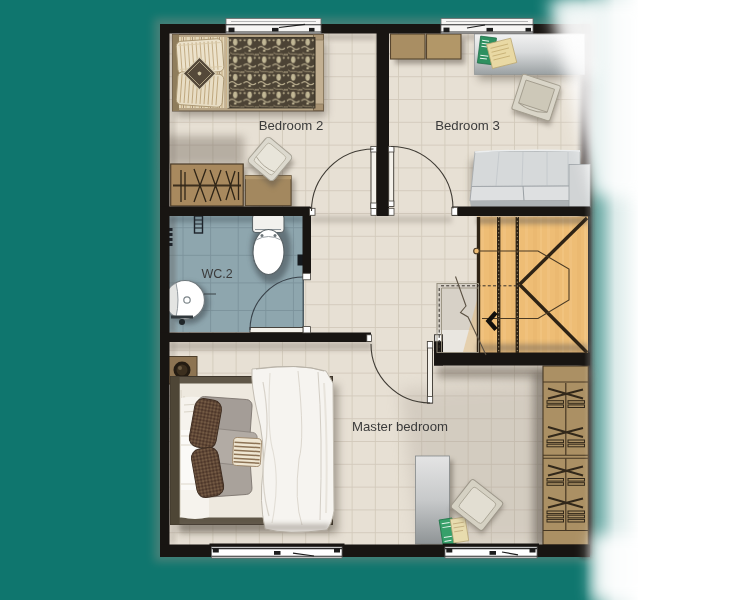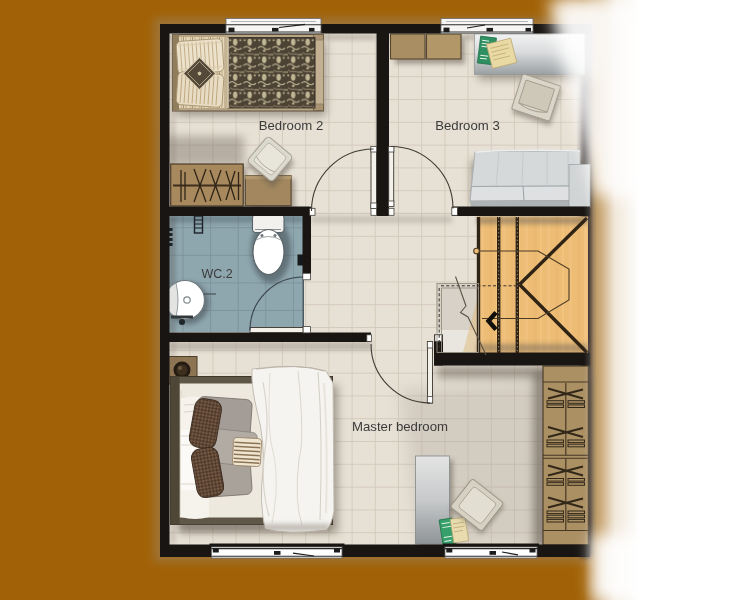--- a/index.html
+++ b/index.html
@@ -1,16 +1,16 @@
 <!DOCTYPE html>
 <html><head>
 <meta charset="utf-8">
 <style>
   html,body{margin:0;padding:0;background:#ffffff;}
-  #stage{position:relative;width:750px;height:600px;background:#a16207;overflow:hidden;
+  #stage{position:relative;width:750px;height:600px;background:#0f766e;overflow:hidden;
     font-family:"Liberation Sans",sans-serif;}
   svg{position:absolute;left:0;top:0;}
 </style>
 </head>
 <body>
 <div id="stage">
 <svg width="750" height="600" viewBox="0 0 750 600">
 <defs>
   <pattern id="floorTile" patternUnits="userSpaceOnUse" x="190.2" y="31.6" width="23.2" height="22.8">
     <rect width="23.2" height="22.8" fill="#e7e0d4"></rect>

